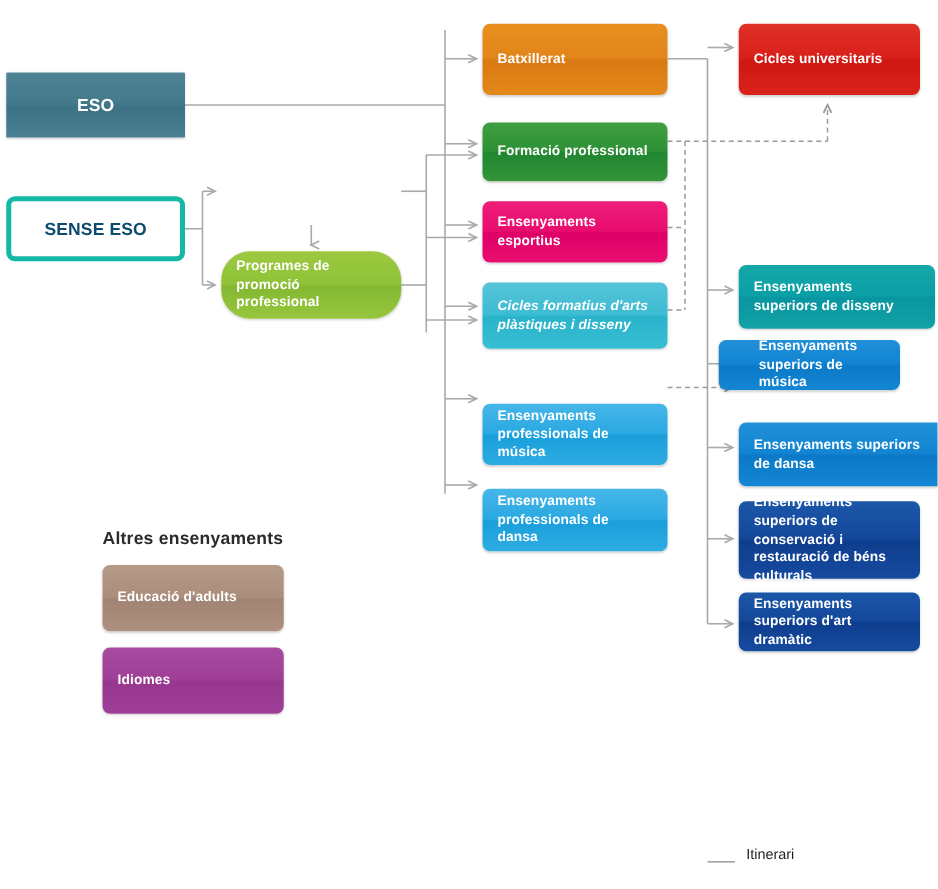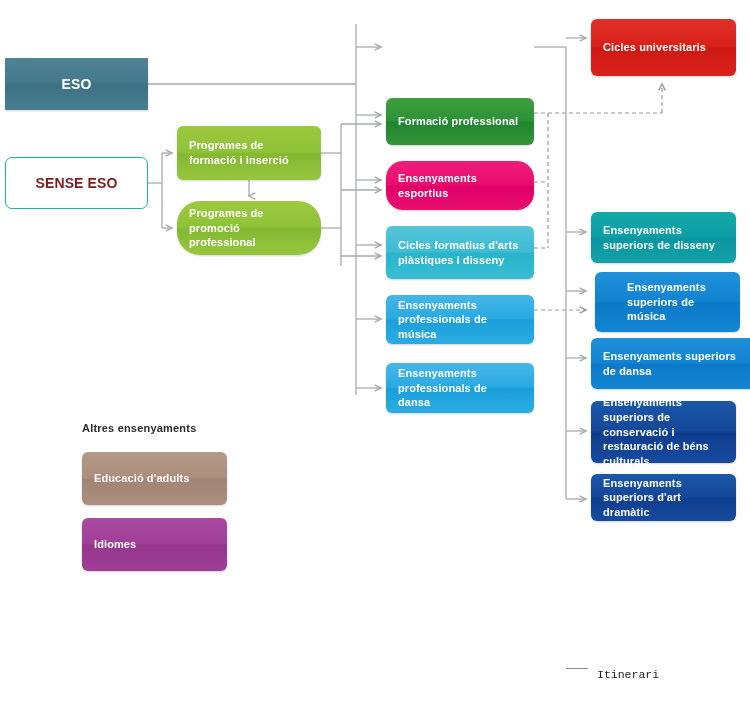--- a/index.html
+++ b/index.html
@@ -54,22 +54,22 @@
   
   .node.eso {
     background: linear-gradient(180deg, #4e8294 0%, #447a8c 45%, #3d7184 55%, #4a7f91 100%);
     font-size: 14px;
     justify-content: center;
     text-align: center;
     border-radius: 1px;
   }
   .node.sense-eso {
     background: #ffffff;
-    border: 1px solid #14b8a6;
-    color: #7f1d1d;
+    border: 4px solid #14b8a6;
+    color: #0c4a6e;
     font-size: 14px;
     justify-content: center;
     text-align: center;
     border-radius: 7px;
     box-shadow: none;
   }
 
   
   .node.green {
     background: linear-gradient(180deg, #9cc93f 0%, #8fc238 48%, #84b832 52%, #97c63d 100%);
@@ -80,23 +80,25 @@
     background: linear-gradient(180deg, #e8901f 0%, #e2851a 48%, #d87a11 52%, #e5881b 100%);
   }
   .node.darkgreen {
     background: linear-gradient(180deg, #3f9e3f 0%, #2e9136 48%, #1f8630 52%, #349439 100%);
   }
   .node.magenta {
     background: linear-gradient(180deg, #ef1d7a 0%, #e80d6f 48%, #de0067 52%, #e90e70 100%);
   }
   .node.teal-light {
     background: linear-gradient(180deg, #55c4d8 0%, #3dbcd3 48%, #29b3cb 52%, #37bed3 100%);
+    font-style: italic;
   }
   .node.sky {
     background: linear-gradient(180deg, #46b6e8 0%, #2aa9e2 48%, #1a9fdb 52%, #2dacE3 100%);
+    margin-top: 28px;
   }
 
   
   .node.red {
     background: linear-gradient(180deg, #e03127 0%, #d8201a 48%, #cf1812 52%, #da221c 100%);
   }
   .node.teal-deep {
     background: linear-gradient(180deg, #16a8a8 0%, #0a9fa6 48%, #0a95a0 52%, #12a2a6 100%);
   }
   .node.blue-mid {
@@ -112,40 +114,40 @@
   }
   .node.purple {
     background: linear-gradient(180deg, #a94ba0 0%, #9f3e97 48%, #96368e 52%, #a03f98 100%);
   }
 
   
   #other-heading {
     position: absolute;
     left: 82px;
     top: 422px;
-    font-size: 11px;
+    font-size: 14px;
     font-weight: bold;
     color: #2b2b2b;
     letter-spacing: 0.2px;
   }
 
   
   #legend {
     position: absolute;
     left: 566px;
     top: 668px;
     width: 180px;
   }
   .legend-row {
     display: flex;
-    align-items: flex-start;
+    align-items: flex-end;
     height: 22px;
     font-size: 11.5px;
     color: #1c1c1c;
-    font-family: Liberation Mono, monospace;
+    font-family: Liberation Sans, sans-serif;
   }
   .legend-swatch {
     width: 22px;
     height: 0;
     margin-right: 9px;
     flex: 0 0 22px;
     border-top: 1px solid #8a8a8a;
   }
   .legend-swatch.dashed {
     border-top: 1px dashed #8a8a8a;
@@ -219,58 +221,58 @@
   </svg>
 
   <div class="node eso" style="left:5px; top:58px; width:143px; height:52px;">
     <span class="node-label">ESO</span>
   </div>
 
   <div class="node sense-eso" style="left:5px; top:157px; width:143px; height:52px;">
     <span class="node-label">SENSE ESO</span>
   </div>
 
-  <div class="node green" style="left:177px; top:126px; width:144px; height:54px;">
-    <span class="node-label">Programes de formació i inserció</span>
-  </div>
 
   <div class="node green" style="left:177px; top:201px; width:144px; height:54px;border-radius:23px;">
     <span class="node-label">Programes de promoció professional</span>
   </div>
 
+  <div class="node orange" style="left:386px; top:19px; width:148px; height:57px;">
+    <span class="node-label">Batxillerat</span>
+  </div>
 
   <div class="node darkgreen" style="left:386px; top:98px; width:148px; height:47px;">
     <span class="node-label">Formació professional</span>
   </div>
 
-  <div class="node magenta" style="left:386px; top:161px; width:148px; height:49px;border-radius:17px;">
+  <div class="node magenta" style="left:386px; top:161px; width:148px; height:49px;">
     <span class="node-label">Ensenyaments esportius</span>
   </div>
 
   <div class="node teal-light" style="left:386px; top:226px; width:148px; height:53px;">
     <span class="node-label">Cicles formatius d'arts plàstiques i disseny</span>
   </div>
 
   <div class="node sky" style="left:386px; top:295px; width:148px; height:49px;">
     <span class="node-label">Ensenyaments professionals de música</span>
   </div>
 
   <div class="node sky" style="left:386px; top:363px; width:148px; height:50px;">
     <span class="node-label">Ensenyaments professionals de dansa</span>
   </div>
 
   <div class="node red" style="left:591px; top:19px; width:145px; height:57px;">
     <span class="node-label">Cicles universitaris</span>
   </div>
 
-  <div class="node teal-deep" style="left:591px; top:212px; width:145px; height:51px;">
+  <div class="node teal-deep" style="left:591px; top:212px; width:157px; height:51px;">
     <span class="node-label">Ensenyaments superiors de disseny</span>
   </div>
 
-  <div class="node blue-mid" style="left:595px; top:272px; width:145px; height:60px;padding-left:32px;">
+  <div class="node blue-mid" style="left:575px; top:272px; width:145px; height:40px;padding-left:32px;">
     <span class="node-label">Ensenyaments superiors de música</span>
   </div>
 
   <div class="node blue-mid" style="left:591px; top:338px; width:168px; height:51px;">
     <span class="node-label">Ensenyaments superiors de dansa</span>
   </div>
 
   <div class="node blue-dark" style="left:591px; top:401px; width:145px; height:62px;">
     <span class="node-label">Ensenyaments superiors de conservació i restauració de béns culturals</span>
   </div>

